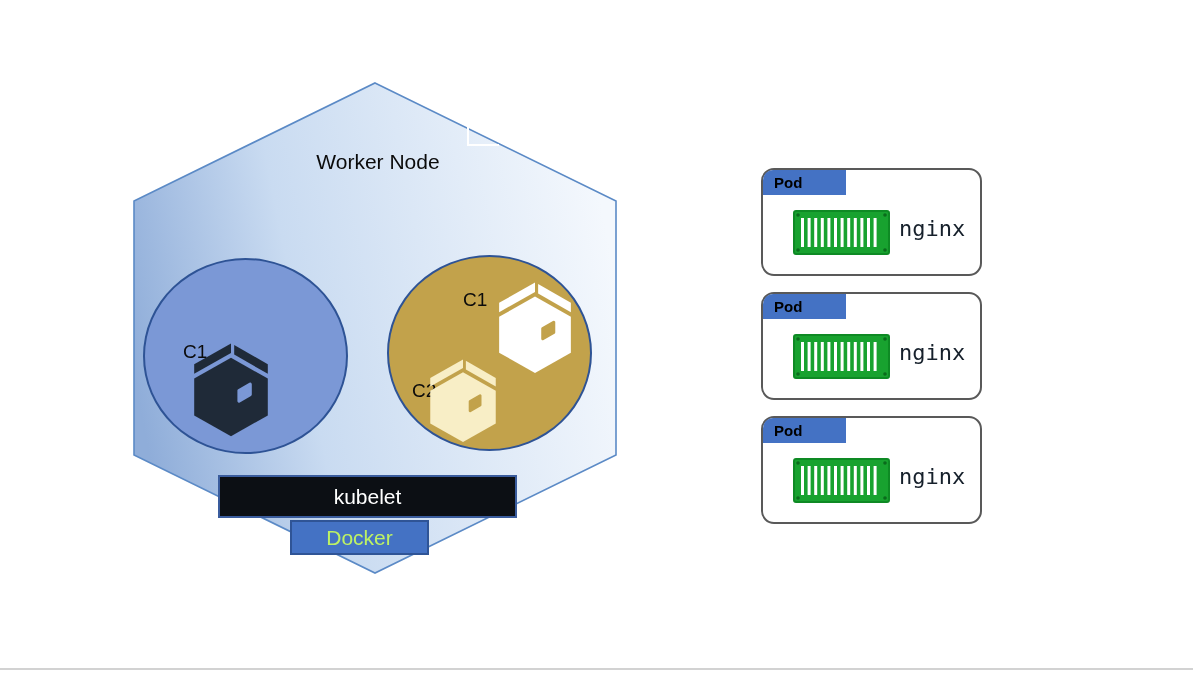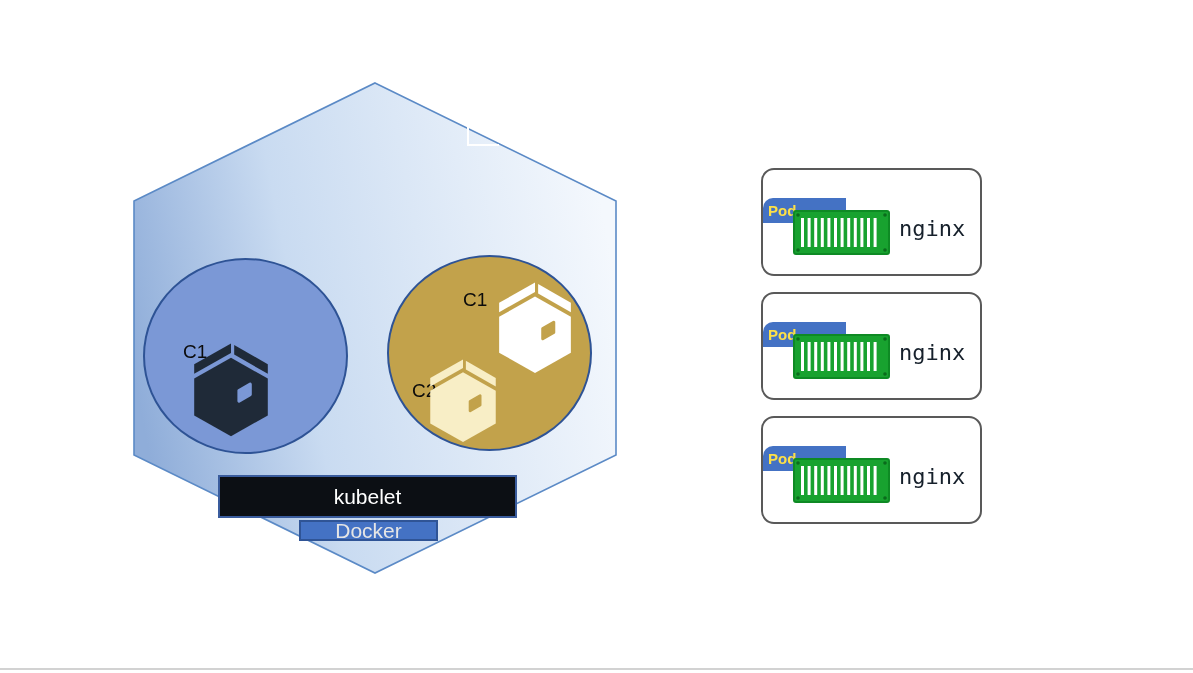--- a/index.html
+++ b/index.html
@@ -40,45 +40,45 @@
   .hole{stroke-width:4;stroke-linejoin:round;}
 
   
   .kubelet-bar{
     left:218px;top:475px;width:299px;height:43px;background:#0c0f14;
     border:2px solid #3a5c9d;box-sizing:border-box;
     display:flex;align-items:center;justify-content:center;
     color:#ffffff;font-size:21px;text-align:right;
   }
   .docker-bar{
-    left:299px;top:520px;width:139px;height:21px;background:#4472c4;
+    left:290px;top:520px;width:139px;height:35px;background:#4472c4;
     border:2px solid #2f5496;box-sizing:border-box;
     display:flex;align-items:center;justify-content:center;
-    color:#e5e5e5;font-size:21px;
+    color:#bef264;font-size:21px;
   }
 
   
   .corner-mark{
     left:467px;top:126px;width:30px;height:18px;
     border-left:2px solid #ffffff;border-bottom:2px solid #ffffff;
   }
 
   
   .pod-card{
     left:761px;width:221px;height:108px;background:#ffffff;
     border:2px solid #595959;border-radius:13px;box-sizing:border-box;
   }
   .pod-card-1{top:168px;}
   .pod-card-2{top:292px;}
   .pod-card-3{top:416px;}
   .pod-tab{
     position:absolute;left:0px;top:0px;width:83px;height:25px;background:#4472c4;
     border-top-left-radius:10px;
-    color:#fde047;font-size:15px;font-weight:bold;
-    display:flex;align-items:center;padding-left:5px;box-sizing:border-box;margin-top:28px;
+    color:#000000;font-size:15px;font-weight:bold;
+    display:flex;align-items:center;padding-left:11px;box-sizing:border-box;
   }
   .ctr-icon{position:absolute;left:30px;top:40px;width:97px;height:45px;}
   .nginx-label{
     position:absolute;left:136px;top:46px;
     font-family:"DejaVu Sans Mono", monospace;font-size:22px;color:#16202b;
   }
 
   
   .bottom-divider{left:0;top:668px;width:1193px;height:2px;background:#d2d2d2;}
 </style>
@@ -93,20 +93,21 @@
         <stop offset="0" stop-color="#8fadd9"></stop>
         <stop offset="0.35" stop-color="#c9dbf1"></stop>
         <stop offset="1" stop-color="#f4f8fd"></stop>
       </linearGradient>
     </defs>
     <polygon points="243,2 484,120 484,374 243,492 2,374 2,120" fill="url(#hexgrad)" stroke="#5b8ac6" stroke-width="1.6"></polygon>
   </svg>
 
   <div class="abs corner-mark"></div>
 
+  <div class="abs node-title">Worker Node</div>
 
 
   <div class="abs circle pod1-circle"></div>
   <div class="abs c-label pod1-c1">C1</div>
   <svg class="boxicon box-dark box-dark-pos" viewBox="0 0 100 118">
     <polygon class="flap" points="50,2 4,28 4,40 50,14"></polygon>
     <polygon class="flap" points="54,4 96,28 96,40 54,16"></polygon>
     <polygon class="body" points="50,20 96,46 96,92 50,118 4,92 4,46"></polygon>
     <polygon class="hole" points="60,61 74,53 74,66 60,74"></polygon>
   </svg>

